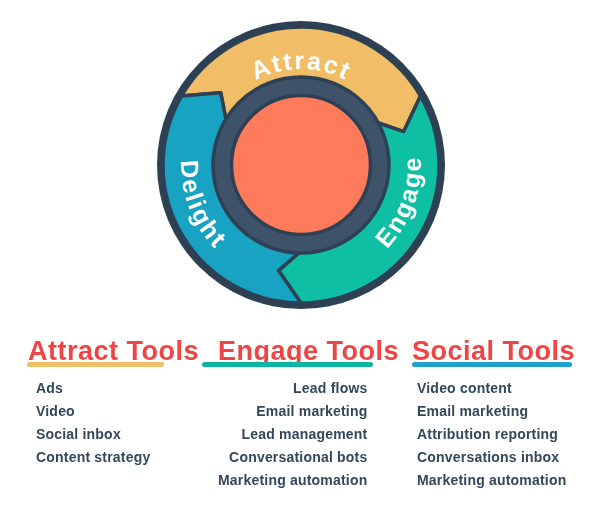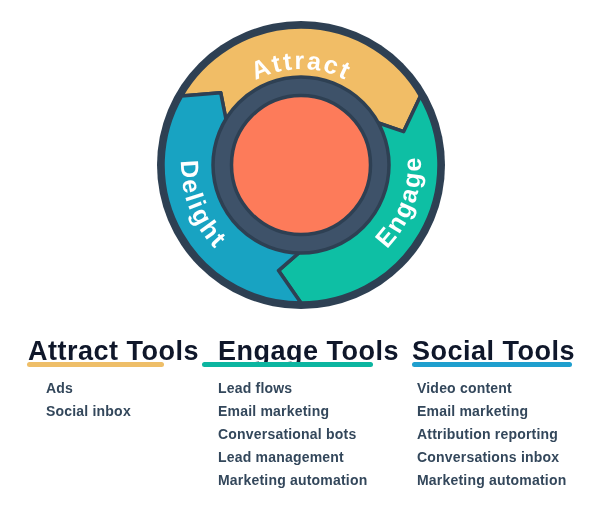--- a/index.html
+++ b/index.html
@@ -8,31 +8,31 @@
     font-family:"Liberation Sans", sans-serif;
   }
   .flywheel-wrap{position:absolute;left:0;top:0;width:600px;height:320px;}
   .wheel-label{
     font-family:"Liberation Sans", sans-serif;
     font-weight:bold;font-size:25px;letter-spacing:2px;fill:#ffffff;
   }
   .tool-column{position:absolute;top:336px;}
   .col-heading{
     position:absolute;top:0;left:0;white-space:nowrap;
-    font-size:27px;font-weight:bold;color:#0f172a;letter-spacing:0.5px;
+    font-size:27px;font-weight:bold;color:#ef4444;letter-spacing:0.5px;
   }
   .col-bar{position:absolute;top:26px;height:5px;border-radius:2.5px;}
   .col-items{position:absolute;top:41px;left:0;}
   .col-item{
     white-space:nowrap;font-size:14px;font-weight:bold;color:#33475b;
     height:23px;line-height:23px;letter-spacing:0.2px;
   }
   
-  #col-attract{left:28px;}   #col-attract .col-bar{left:-1px;width:137px;}   #col-attract .col-items{left:18px;}
-  #col-engage{left:218px;}   #col-engage .col-bar{left:-16px;width:171px;}  #col-engage .col-items{left:0px;}
+  #col-attract{left:28px;}   #col-attract .col-bar{left:-1px;width:137px;}   #col-attract .col-items{left:8px;}
+  #col-engage{left:218px;}   #col-engage .col-bar{left:-16px;width:171px;}  #col-engage .col-items{left:0px;text-align:right;}
   #col-delight{left:412px;}  #col-delight .col-bar{left:0px;width:160px;}   #col-delight .col-items{left:5px;}
 </style>
 </head>
 <body>
 
 <div class="flywheel-wrap">
   <svg width="600" height="320" viewBox="0 0 600 320">
 
     <circle cx="301" cy="165" r="144" fill="#2e4053"></circle>
 
@@ -61,32 +61,34 @@
       <textPath href="#engage-text-path" startOffset="50%" text-anchor="middle">Engage</textPath>
     </text>
   </svg>
 </div>
 
 <div class="tool-column" id="col-attract">
   <div class="col-heading">Attract Tools</div>
   <div class="col-bar" style="background: rgb(238, 190, 104);"></div>
   <div class="col-items">
     <div class="col-item">Ads</div>
+    <div class="col-item">Video</div>
     <div class="col-item">Social inbox</div>
+    <div class="col-item">Content strategy</div>
   </div>
 </div>
 
 <div class="tool-column" id="col-engage">
   <div class="col-heading">Engage Tools</div>
   <div class="col-bar" style="background: rgb(12, 181, 160);"></div>
   <div class="col-items">
     <div class="col-item">Lead flows</div>
     <div class="col-item">Email marketing</div>
+    <div class="col-item">Lead management</div>
     <div class="col-item">Conversational bots</div>
-    <div class="col-item">Lead management</div>
     <div class="col-item">Marketing automation</div>
   </div>
 </div>
 
 <div class="tool-column" id="col-delight">
   <div class="col-heading">Social Tools</div>
   <div class="col-bar" style="background: rgb(31, 159, 206);"></div>
   <div class="col-items">
     <div class="col-item">Video content</div>
     <div class="col-item">Email marketing</div>

